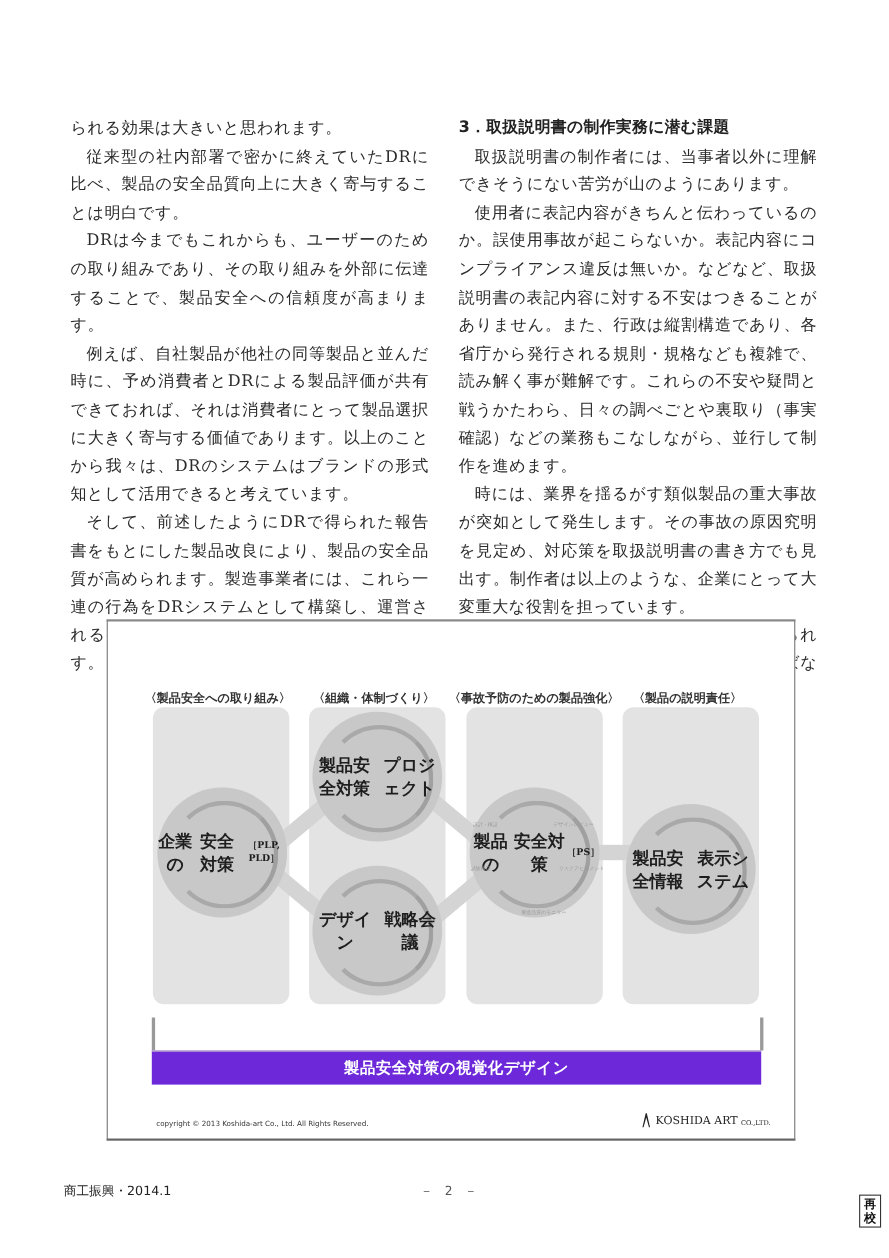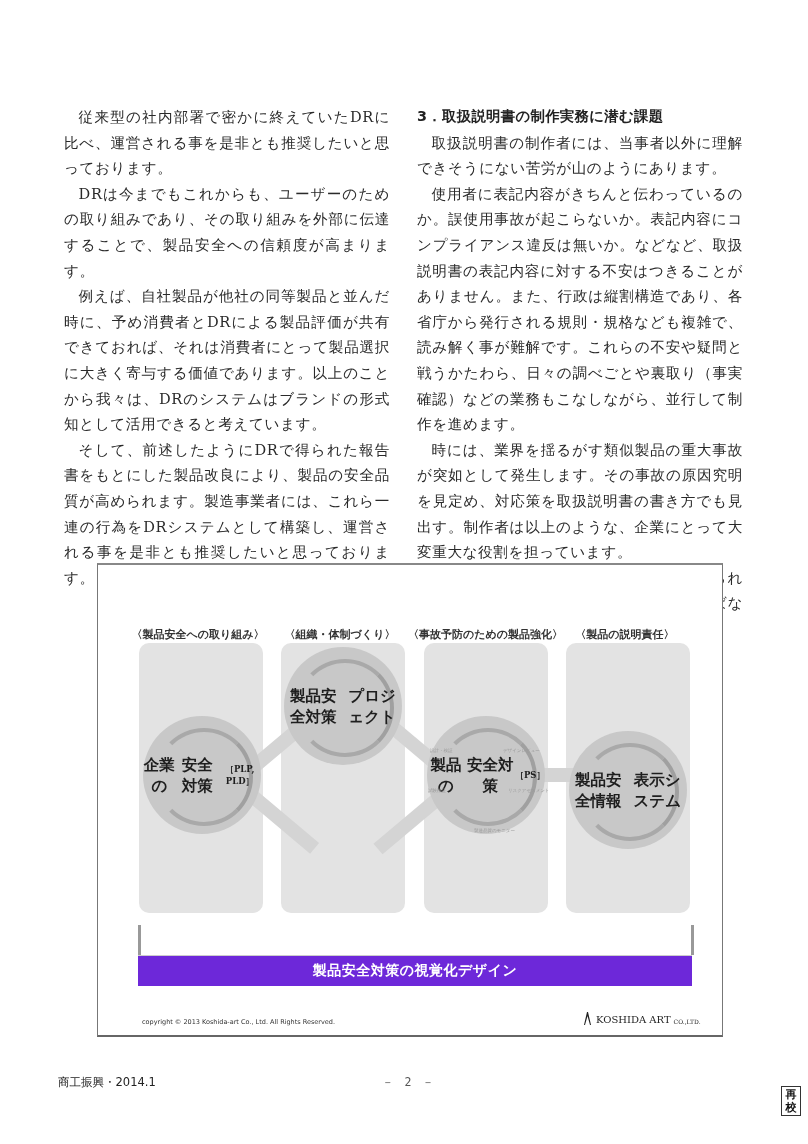--- a/index.html
+++ b/index.html
@@ -36,21 +36,22 @@
 
   #footer-left { position:absolute; left:58px; top:1075px; font-family:"DejaVu Sans","Liberation Sans",sans-serif; font-size:11.5px; color:#222; }
   #footer-page { position:absolute; left:382px; top:1075px; font-family:"DejaVu Sans Mono","Liberation Mono",monospace; font-size:11.5px; color:#555; letter-spacing:2px; }
   #proof-stamp { position:absolute; left:781px; top:1086px; width:18px; border:1px solid #333; border-left-width:1px;
                  font-size:11px; line-height:13px; text-align:center; font-weight:bold; color:#111; padding:1px 0; }
 </style>
 </head>
 <body>
 
 <div id="col-left" class="col">
-  <p class="ind">従来型の社内部署で密かに終えていたDRに比べ、運営される事を是非とも推奨したいと思っております。</p>
+  <p>られる効果は大きいと思われます。</p>
+  <p class="ind">従来型の社内部署で密かに終えていたDRに比べ、製品の安全品質向上に大きく寄与することは明白です。</p>
   <p class="ind">DRは今までもこれからも、ユーザーのための取り組みであり、その取り組みを外部に伝達することで、製品安全への信頼度が高まります。</p>
   <p class="ind">例えば、自社製品が他社の同等製品と並んだ時に、予め消費者とDRによる製品評価が共有できておれば、それは消費者にとって製品選択に大きく寄与する価値であります。以上のことから我々は、DRのシステムはブランドの形式知として活用できると考えています。</p>
   <p class="ind">そして、前述したようにDRで得られた報告書をもとにした製品改良により、製品の安全品質が高められます。製造事業者には、これら一連の行為をDRシステムとして構築し、運営される事を是非とも推奨したいと思っております。</p>
 </div>
 
 <div id="col-right" class="col">
   <p class="heading">3．取扱説明書の制作実務に潜む課題</p>
   <p class="ind">取扱説明書の制作者には、当事者以外に理解できそうにない苦労が山のようにあります。</p>
   <p class="ind">使用者に表記内容がきちんと伝わっているのか。誤使用事故が起こらないか。表記内容にコンプライアンス違反は無いか。などなど、取扱説明書の表記内容に対する不安はつきることがありません。また、行政は縦割構造であり、各省庁から発行される規則・規格なども複雑で、読み解く事が難解です。これらの不安や疑問と戦うかたわら、日々の調べごとや裏取り（事実確認）などの業務もこなしながら、並行して制作を進めます。</p>
   <p class="ind">時には、業界を揺るがす類似製品の重大事故が突如として発生します。その事故の原因究明を見定め、対応策を取扱説明書の書き方でも見出す。制作者は以上のような、企業にとって大変重大な役割を担っています。</p>
@@ -85,20 +86,27 @@
   </div>
 
   <div class="circle" style="left:186px; top:82px;">
     <div class="ring"></div>
     <div class="label">
       <span>製品安全対策</span>
       <span>プロジェクト</span>
     </div>
   </div>
 
+  <div class="circle" style="left:186px; top:222px;">
+    <div class="ring"></div>
+    <div class="label">
+      <span>デザイン</span>
+      <span>戦略会議</span>
+    </div>
+  </div>
 
   <div class="circle" style="left:329px; top:151px;">
     <div class="ring"></div>
     <div class="label">
       <span>製品の</span>
       <span>安全対策</span>
       <span class="sub">［PS］</span>
     </div>
   </div>
 

